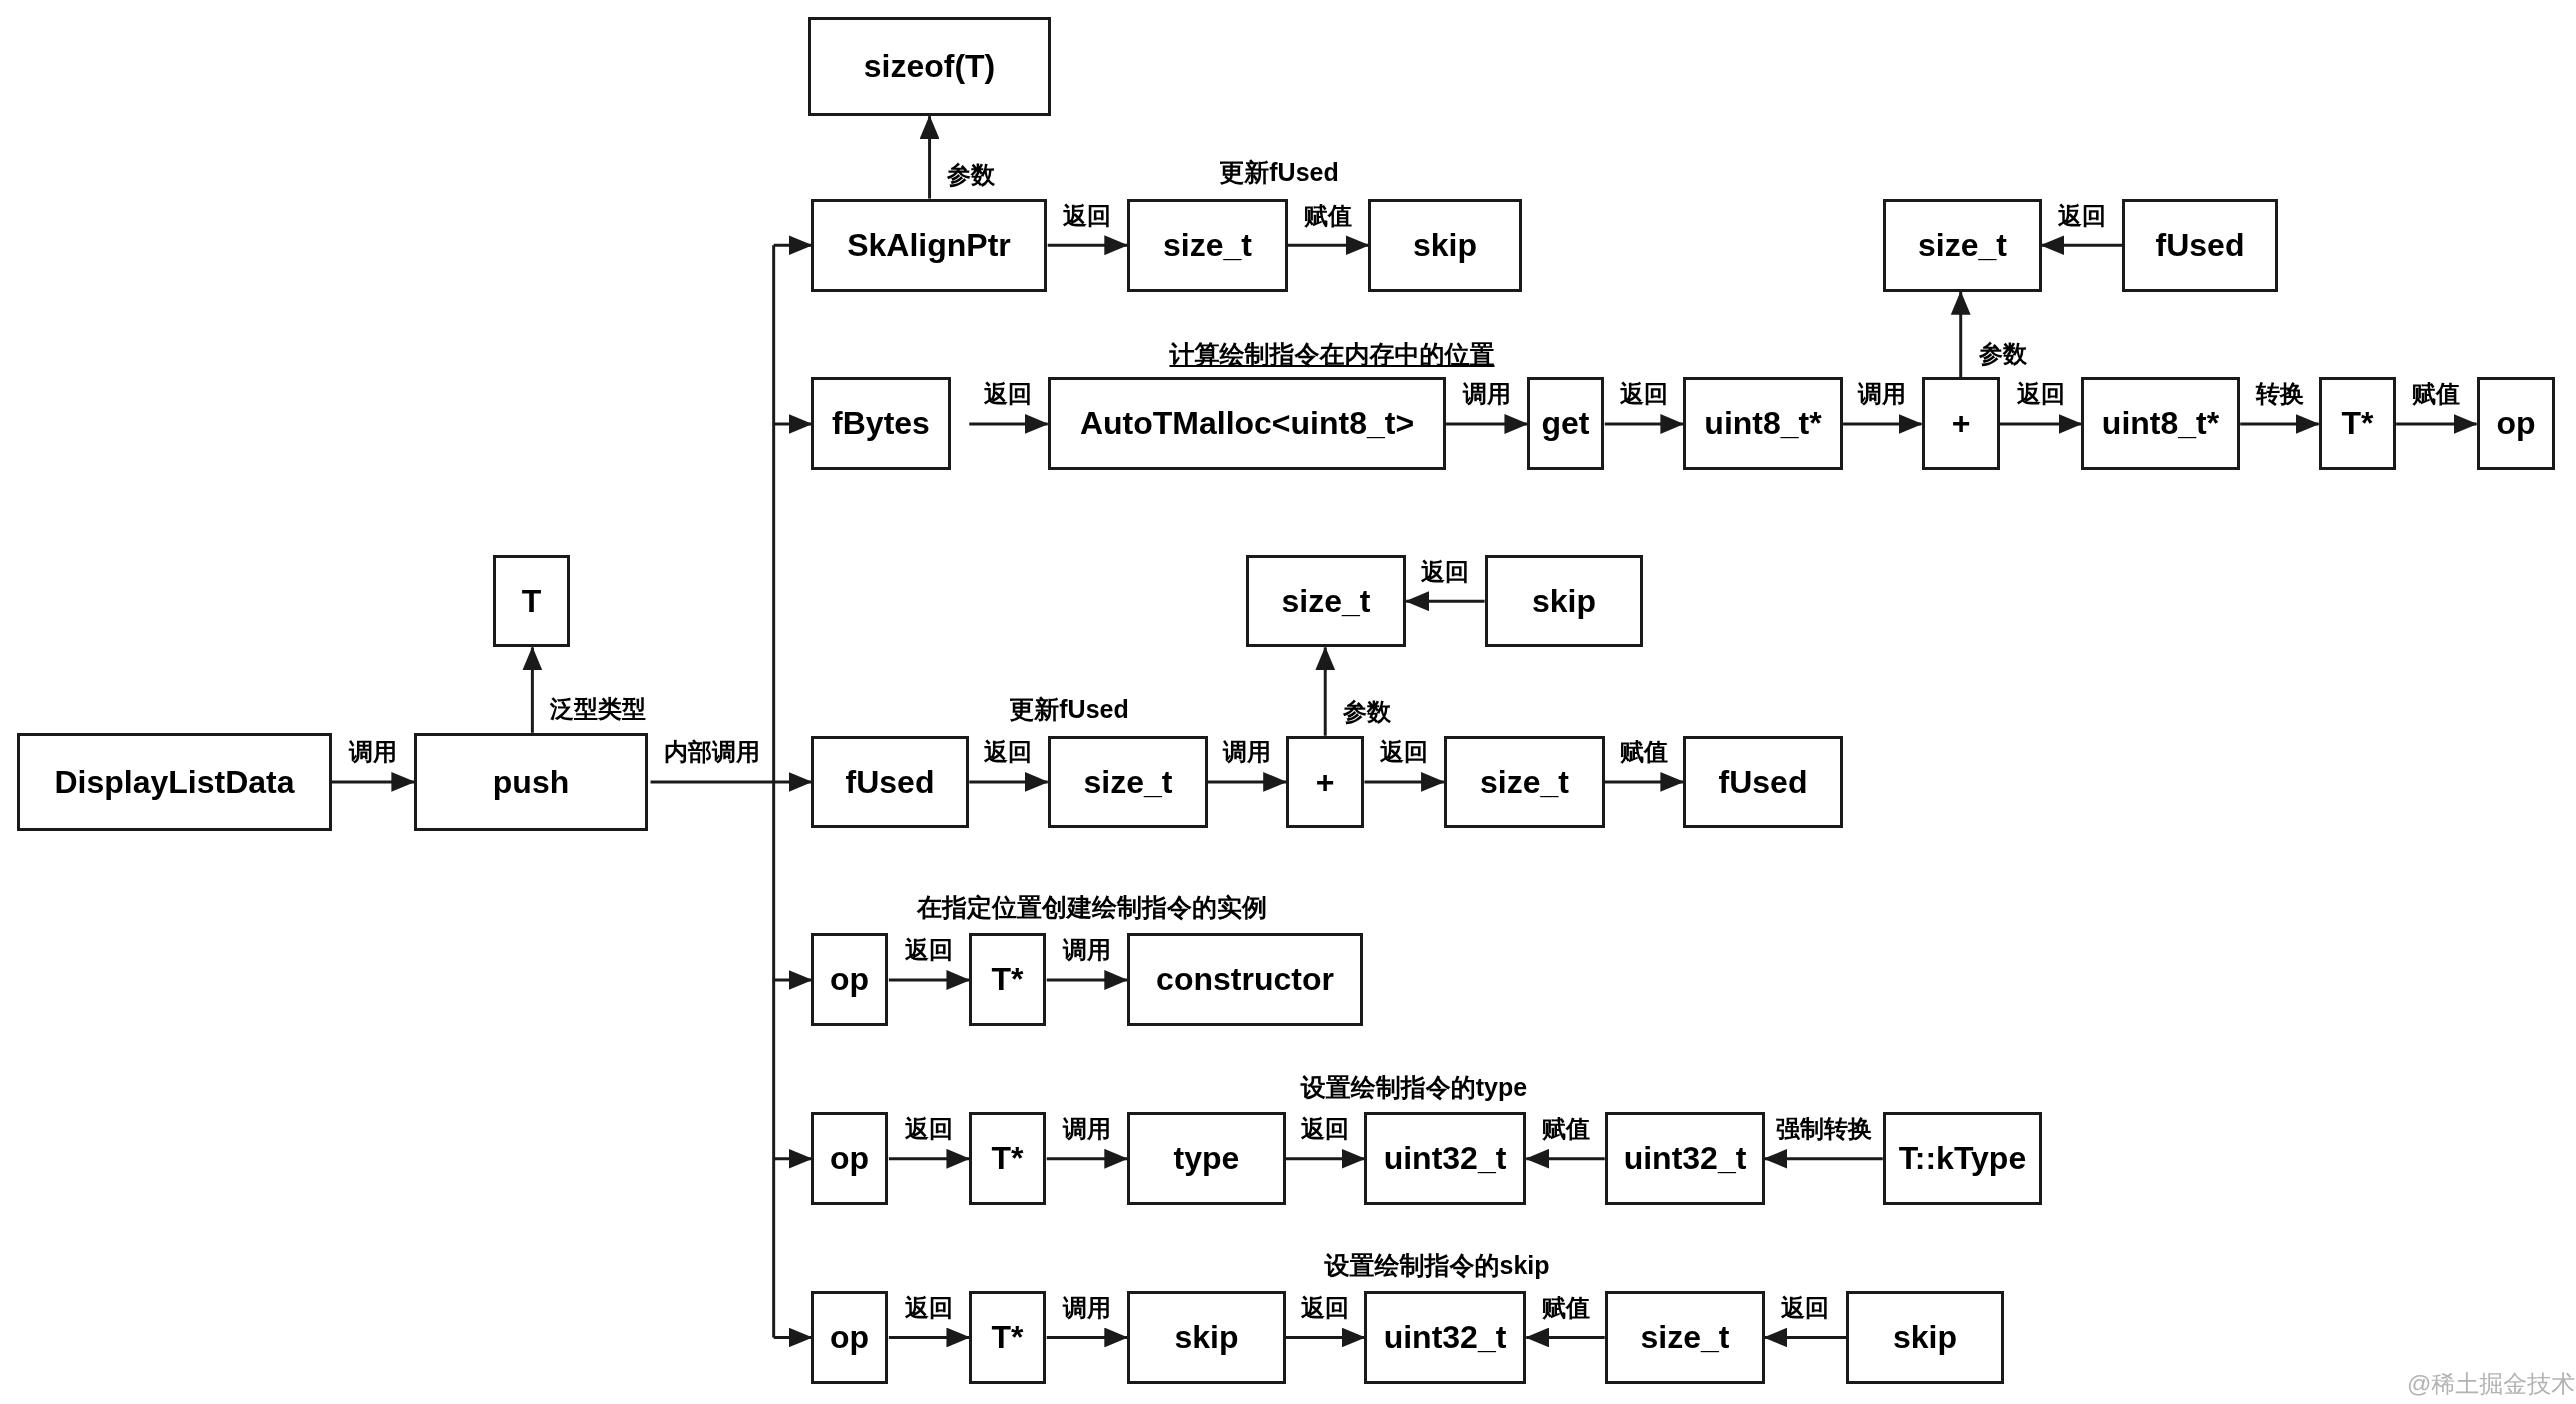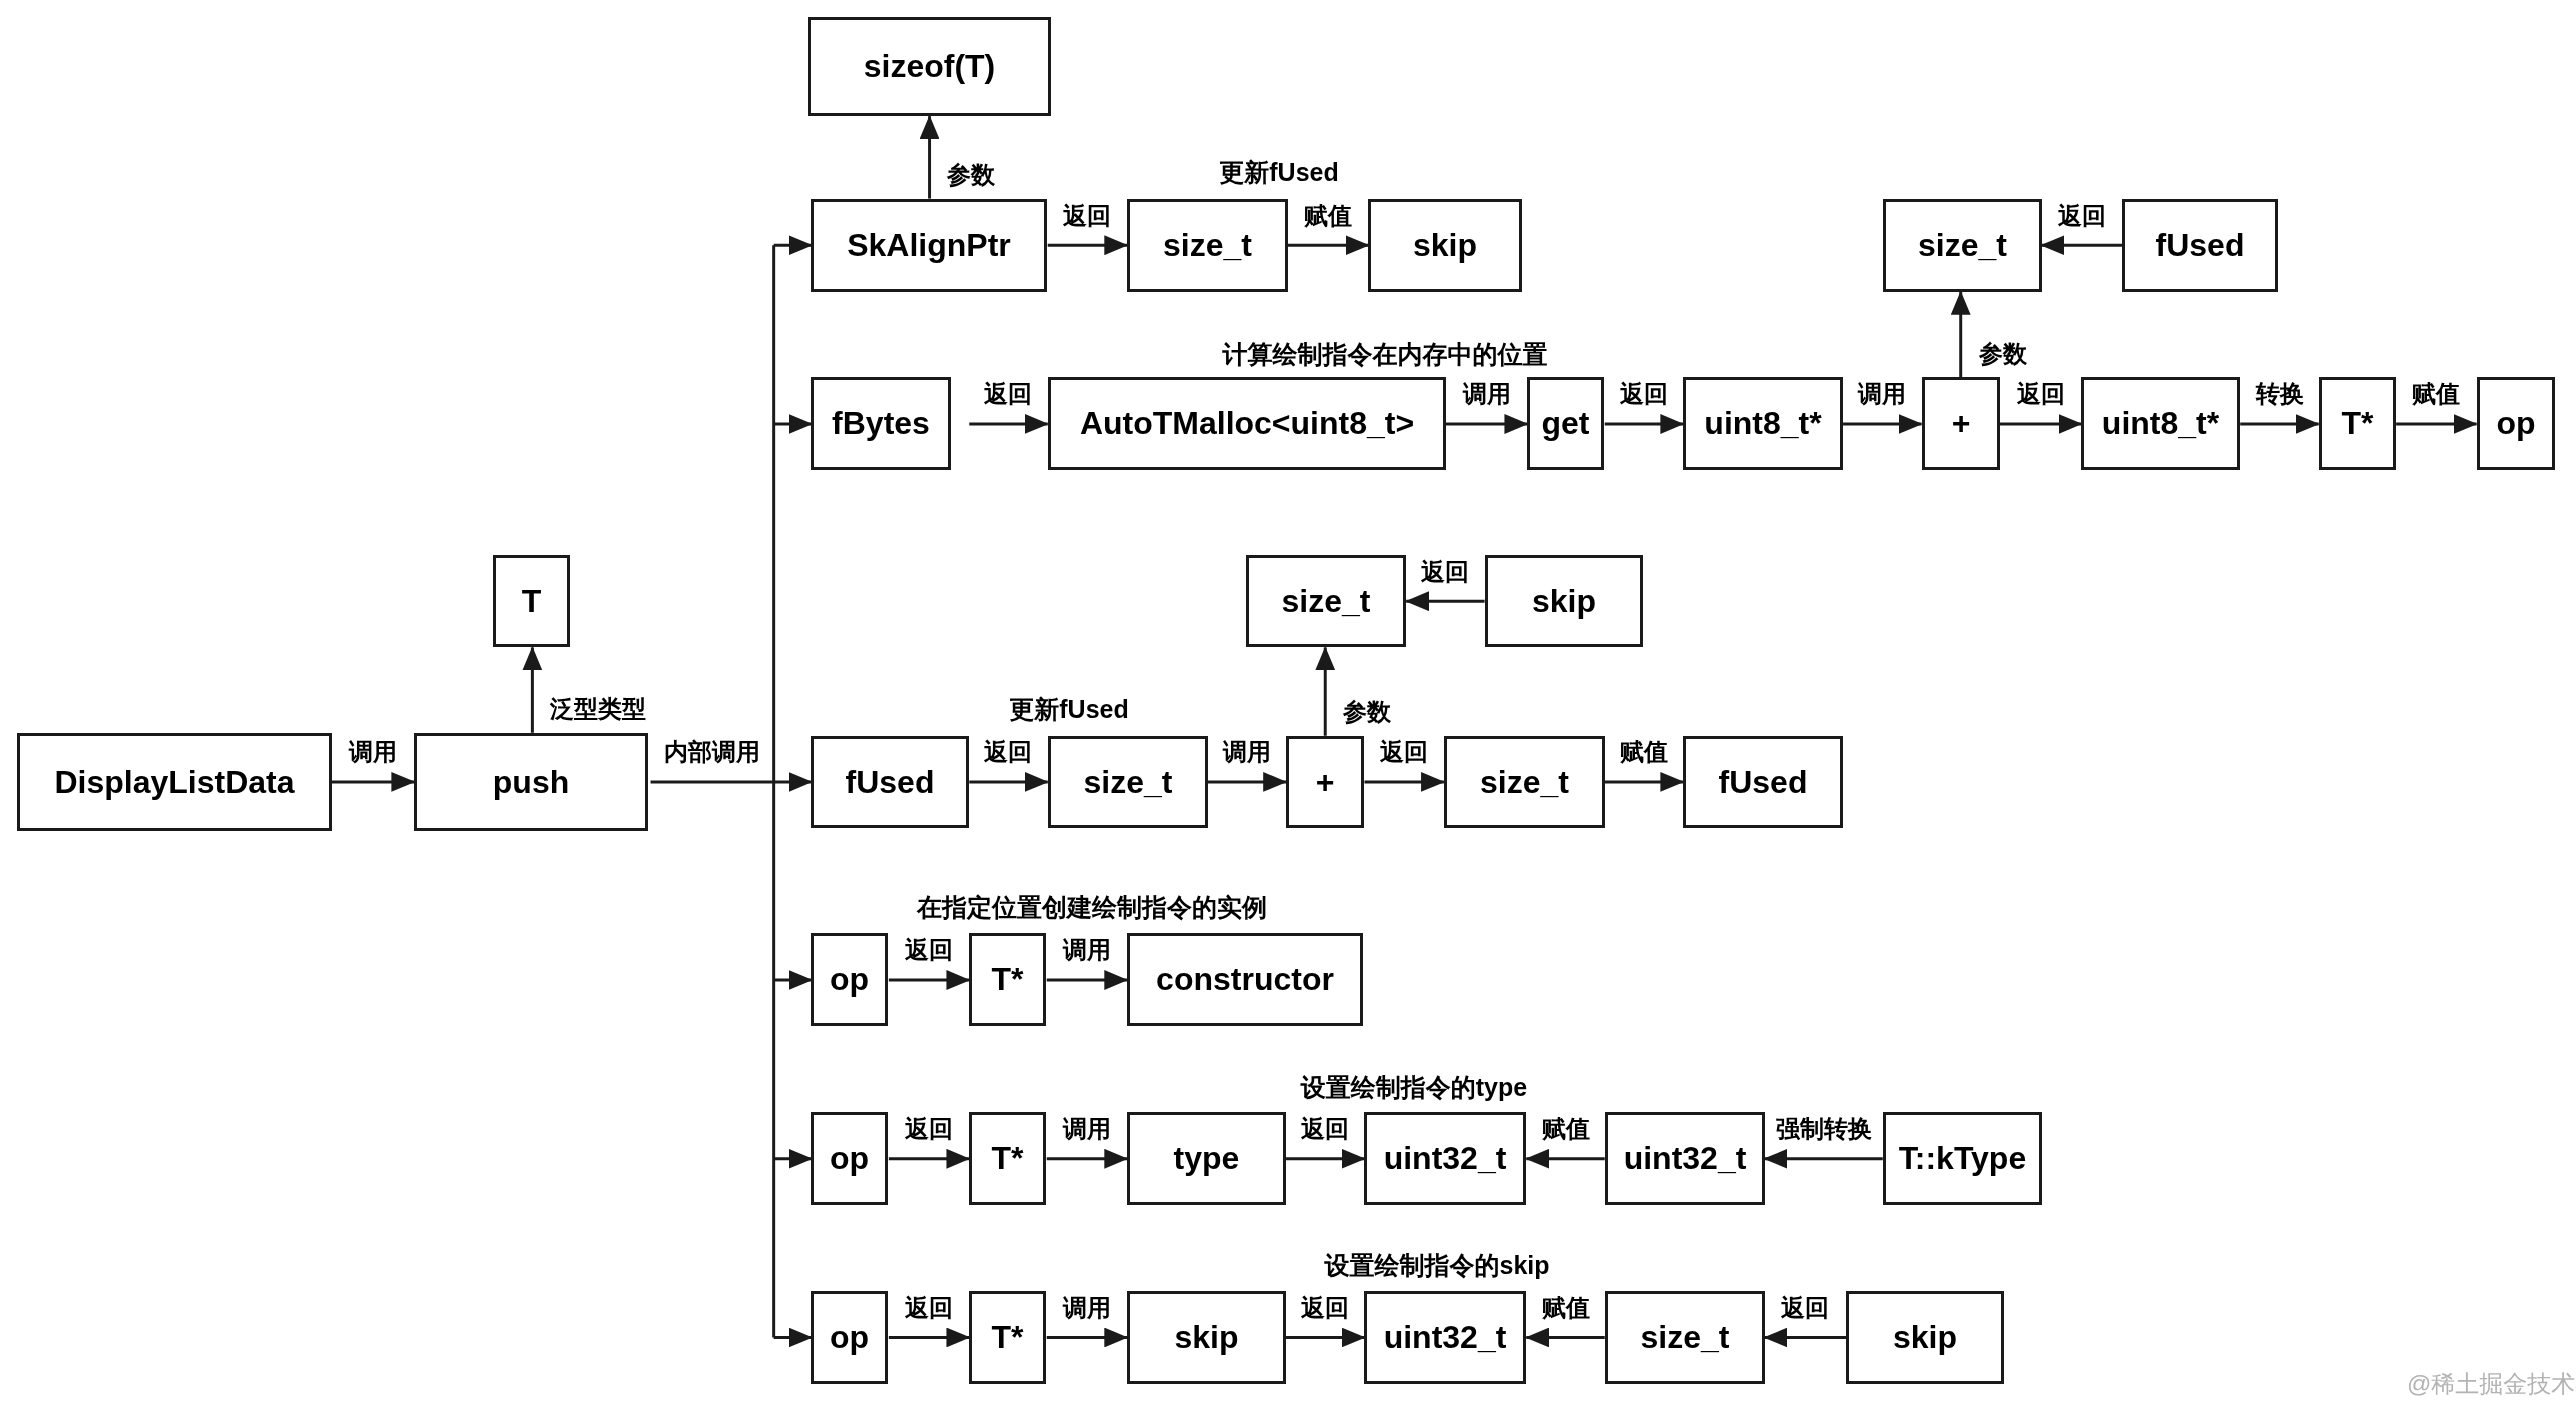--- a/index.html
+++ b/index.html
@@ -154,21 +154,21 @@
       <div class="edge-label h" style="left: 1087px; top: 1115px;">调用</div>
       <div class="edge-label h" style="left: 1325px; top: 1115px;">返回</div>
       <div class="edge-label h" style="left: 1566px; top: 1115px;">赋值</div>
       <div class="edge-label h" style="left: 1824px; top: 1115px;">强制转换</div>
       <div class="edge-label h" style="left: 929px; top: 1294px;">返回</div>
       <div class="edge-label h" style="left: 1087px; top: 1294px;">调用</div>
       <div class="edge-label h" style="left: 1325px; top: 1294px;">返回</div>
       <div class="edge-label h" style="left: 1566px; top: 1294px;">赋值</div>
       <div class="edge-label h" style="left: 1805px; top: 1294px;">返回</div>
       <div class="annotation" style="left: 1279px; top: 157px;">更新fUsed</div>
-      <div class="annotation" style="left: 1385px; top: 339px;">计算绘制指令在内存中的位置</div>
+      <div class="annotation" style="left: 1332px; top: 339px; text-decoration: underline;">计算绘制指令在内存中的位置</div>
       <div class="annotation" style="left: 1069px; top: 694px;">更新fUsed</div>
       <div class="annotation" style="left: 1092px; top: 892px;">在指定位置创建绘制指令的实例</div>
       <div class="annotation" style="left: 1414px; top: 1072px;">设置绘制指令的type</div>
       <div class="annotation" style="left: 1409px; top: 1250px; margin-left: 28px;">设置绘制指令的skip</div>
     </div>
   <div class="watermark" style="left:2407px;top:1368px;">@稀土掘金技术社区</div>
 </div>
 
 
 </body></html>

